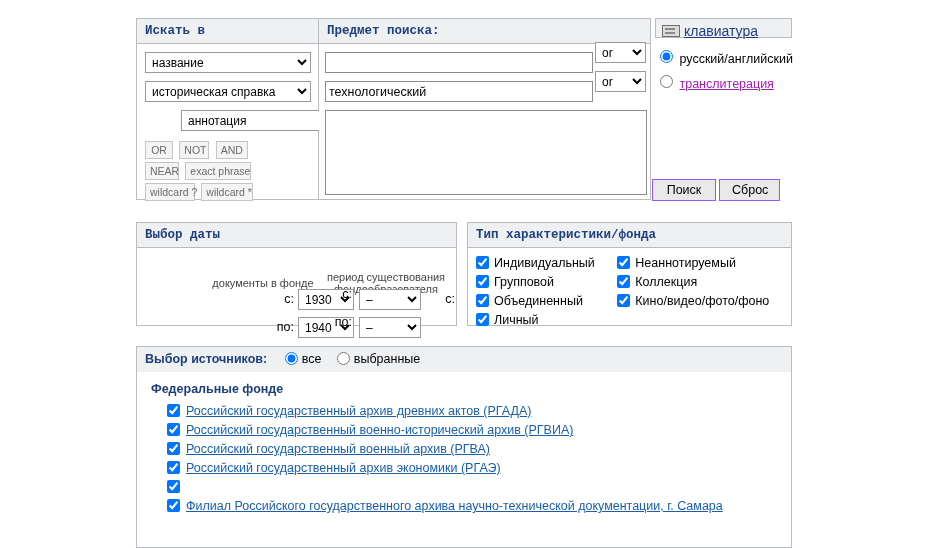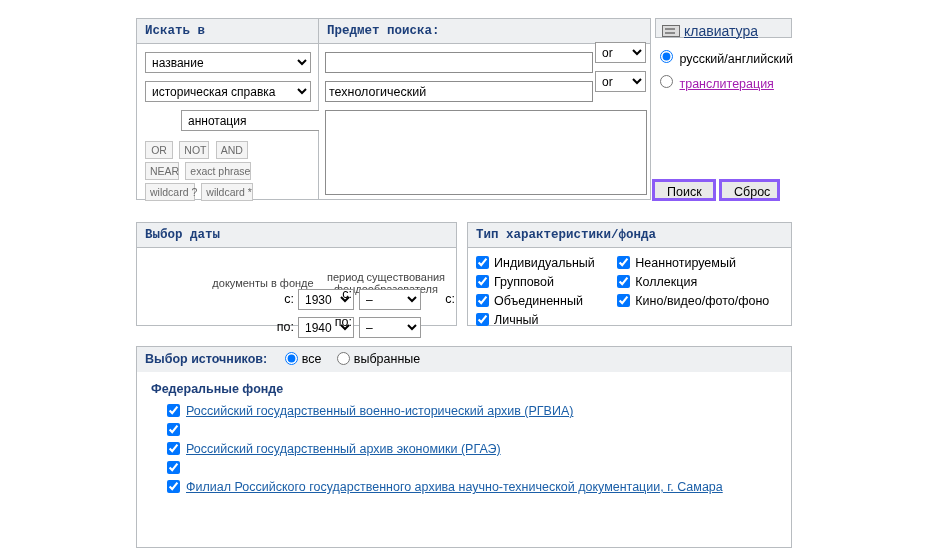--- a/index.html
+++ b/index.html
@@ -78,21 +78,21 @@
     text-align: center;
     padding: 2px 4px;
     margin: 0 3px 3px 0;
     box-sizing: border-box;
     font-family: "Liberation Sans", sans-serif;
   }
   .oprow { white-space: nowrap; }
 
   
   .bigbtn {
-    border: 3px solid #8b5cf6;
+    border: 1px solid #8b5cf6;
     background: #e9e9e9;
     font-family: "Liberation Sans", sans-serif;
     font-size: 12.5px;
     color: #000;
     padding: 3px 12px;
     box-sizing: border-box;
     cursor: pointer;
   }
 
   
@@ -315,29 +315,32 @@
     </span>
     <span class="rg" style="margin-left:12px;">
       <input type="radio" name="src" style="vertical-align: -2px; margin: 0px 4px 0px 0px;"><span>выбранные</span>
     </span>
   </div>
 
   <div class="src-body" style="position:absolute; left:136px; top:372px; width:656px; height:176px;">
     <div class="src-group">Федеральные фонде</div>
 
     <div class="src-item">
+      <input type="checkbox" checked="" style=""><a href="#">Российский государственный архив древних актов (РГАДА)</a>
+    </div>
+    <div class="src-item">
       <input type="checkbox" checked="" style=""><a href="#">Российский государственный военно-исторический архив (РГВИА)</a>
     </div>
     <div class="src-item">
+      <input type="checkbox" checked="" style=""><a href="#">Российский государственный военный архив (РГВА)</a>
+    </div>
+    <div class="src-item">
+      <input type="checkbox" checked="" style=""><a href="#">Российский государственный архив экономики (РГАЭ)</a>
+    </div>
+    <div class="src-item">
       <input type="checkbox" checked="" style="">
     </div>
     <div class="src-item">
-      <input type="checkbox" checked="" style=""><a href="#">Российский государственный архив экономики (РГАЭ)</a>
-    </div>
-    <div class="src-item">
-      <input type="checkbox" checked="" style="">
-    </div>
-    <div class="src-item">
       <input type="checkbox" checked="" style=""><a href="#">Филиал Российского государственного архива научно-технической документации, г. Самара</a>
     </div>
   </div>
 
 </div>
 
 </body></html>

